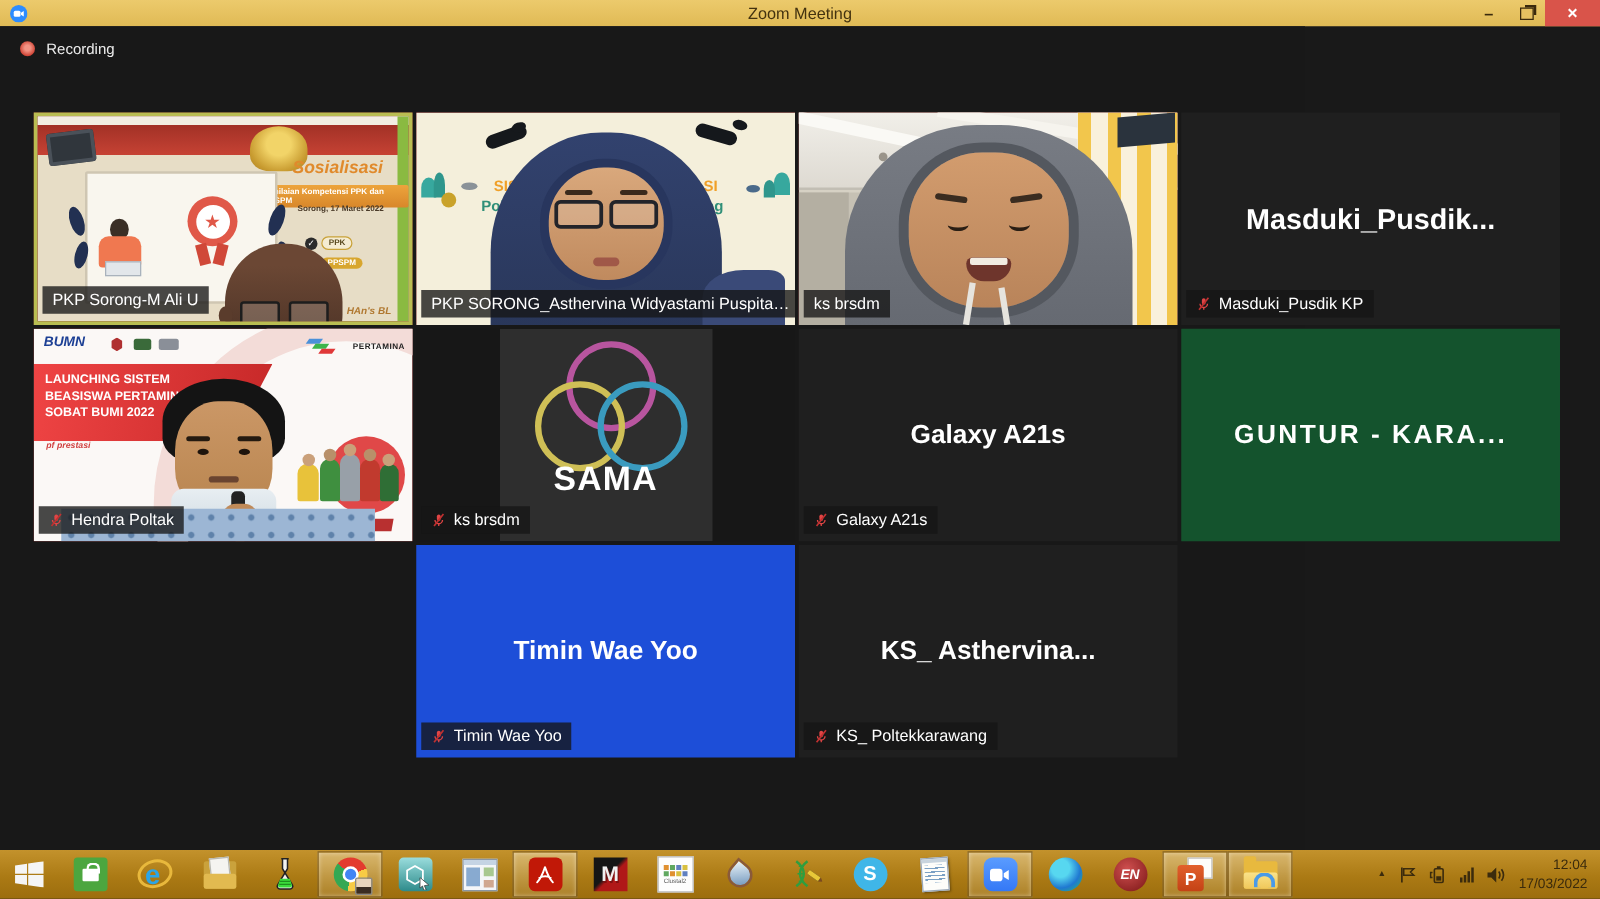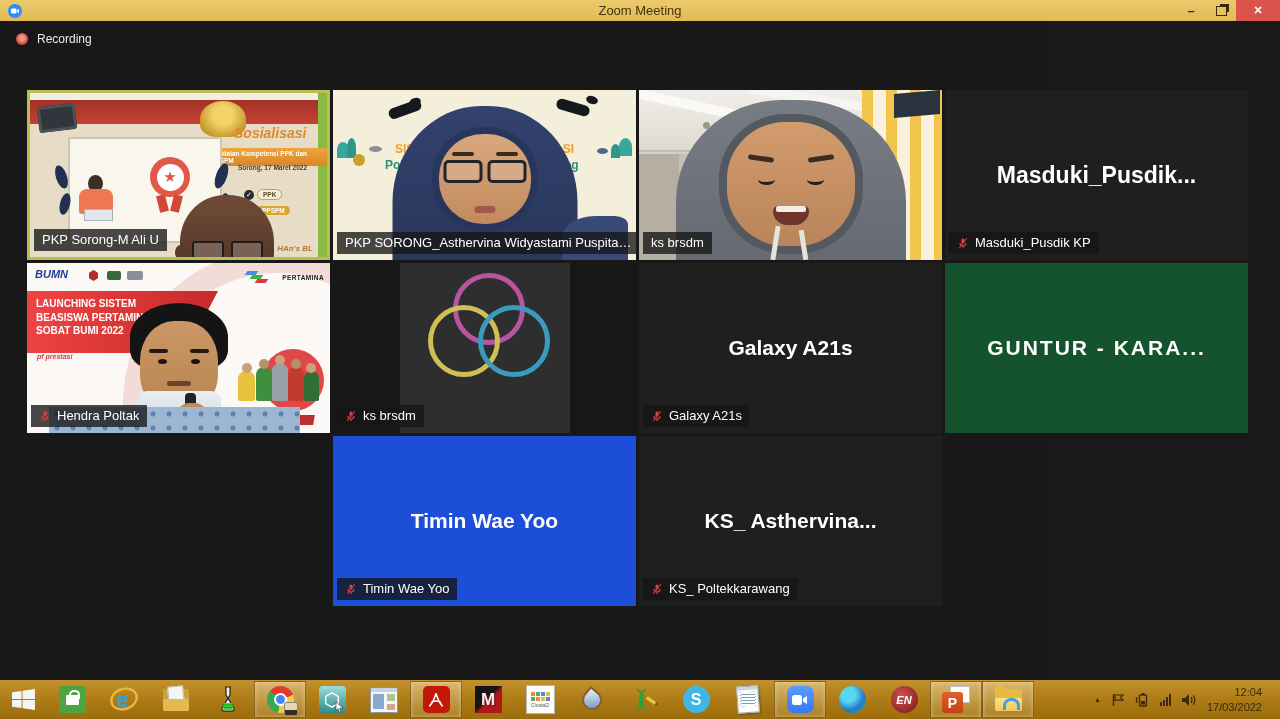--- a/index.html
+++ b/index.html
@@ -33,21 +33,21 @@
     color:#fff;font-weight:bold;font-size:21px;}
   
   .taskbar{position:absolute;left:0;top:680px;width:1280px;height:39px;
     background:linear-gradient(180deg,#c3922c,#ab7a14 55%,#9c6d0e);
     display:flex;align-items:center;}
   .tbtn{width:52px;height:37px;display:flex;align-items:center;justify-content:center;
     position:relative;flex:0 0 auto;}
   .tbtn.active{background:linear-gradient(rgba(255,246,220,.38),rgba(255,234,185,.14));
     border:1px solid rgba(92,62,10,.6);box-shadow:inset 0 0 4px rgba(255,255,255,.45);
     width:50px;height:35px;}
-  .tray{margin-left:auto;display:flex;align-items:center;gap:10px;padding-right:18px;
+  .tray{margin-left:auto;display:flex;align-items:center;gap:10px;padding-right:10px;
     color:#3b2b0d;}
   .clock{font-size:11px;line-height:1.35;text-align:right;color:#3a2a0c;}
   .bars{display:flex;align-items:flex-end;gap:1px;}
   .bars i{width:2px;background:#3b2b0d;display:block;}
 </style>
 </head>
 <body>
 
 <div class="titlebar">
   <svg class="a" style="left:8px;top:4px" width="14" height="14" viewBox="0 0 14 14">
@@ -258,20 +258,21 @@
         <span>Hendra Poltak</span>
       </div>
     </div>
 
     <div class="tile" style="background:#171717">
       <div class="a" style="left:50%;top:50%;transform:translate(-50%,-50%);width:170px;height:170px;background:#2e2e2e">
         <div style="position:absolute;left:53px;top:10px;width:62px;height:62px;border:5px solid #b8559f;border-radius:50%"></div>
         <div style="position:absolute;left:28px;top:42px;width:62px;height:62px;border:5px solid #cfbf56;border-radius:50%"></div>
         <div style="position:absolute;left:78px;top:42px;width:62px;height:62px;border:5px solid #3a9bbf;border-radius:50%"></div>
         <div style="position:absolute;left:0;right:0;top:108px;text-align:center;color:#fff;font-weight:800;font-size:27px;line-height:.95;letter-spacing:1px">
+          <div>SAMA</div>
         </div>
       </div>
       <div class="nlabel">
         <svg width="12" height="12" viewBox="0 0 16 16">
           <rect x="6" y="2" width="4" height="7" rx="2" fill="#e04545"></rect>
           <path d="M4 8a4 4 0 0 0 8 0" stroke="#e04545" fill="none" stroke-width="1.4"></path>
           <line x1="8" y1="12" x2="8" y2="14.5" stroke="#e04545" stroke-width="1.4"></line>
           <line x1="13" y1="1.5" x2="3" y2="14.5" stroke="#c03030" stroke-width="1.8"></line>
         </svg>
         <span>ks brsdm</span>

